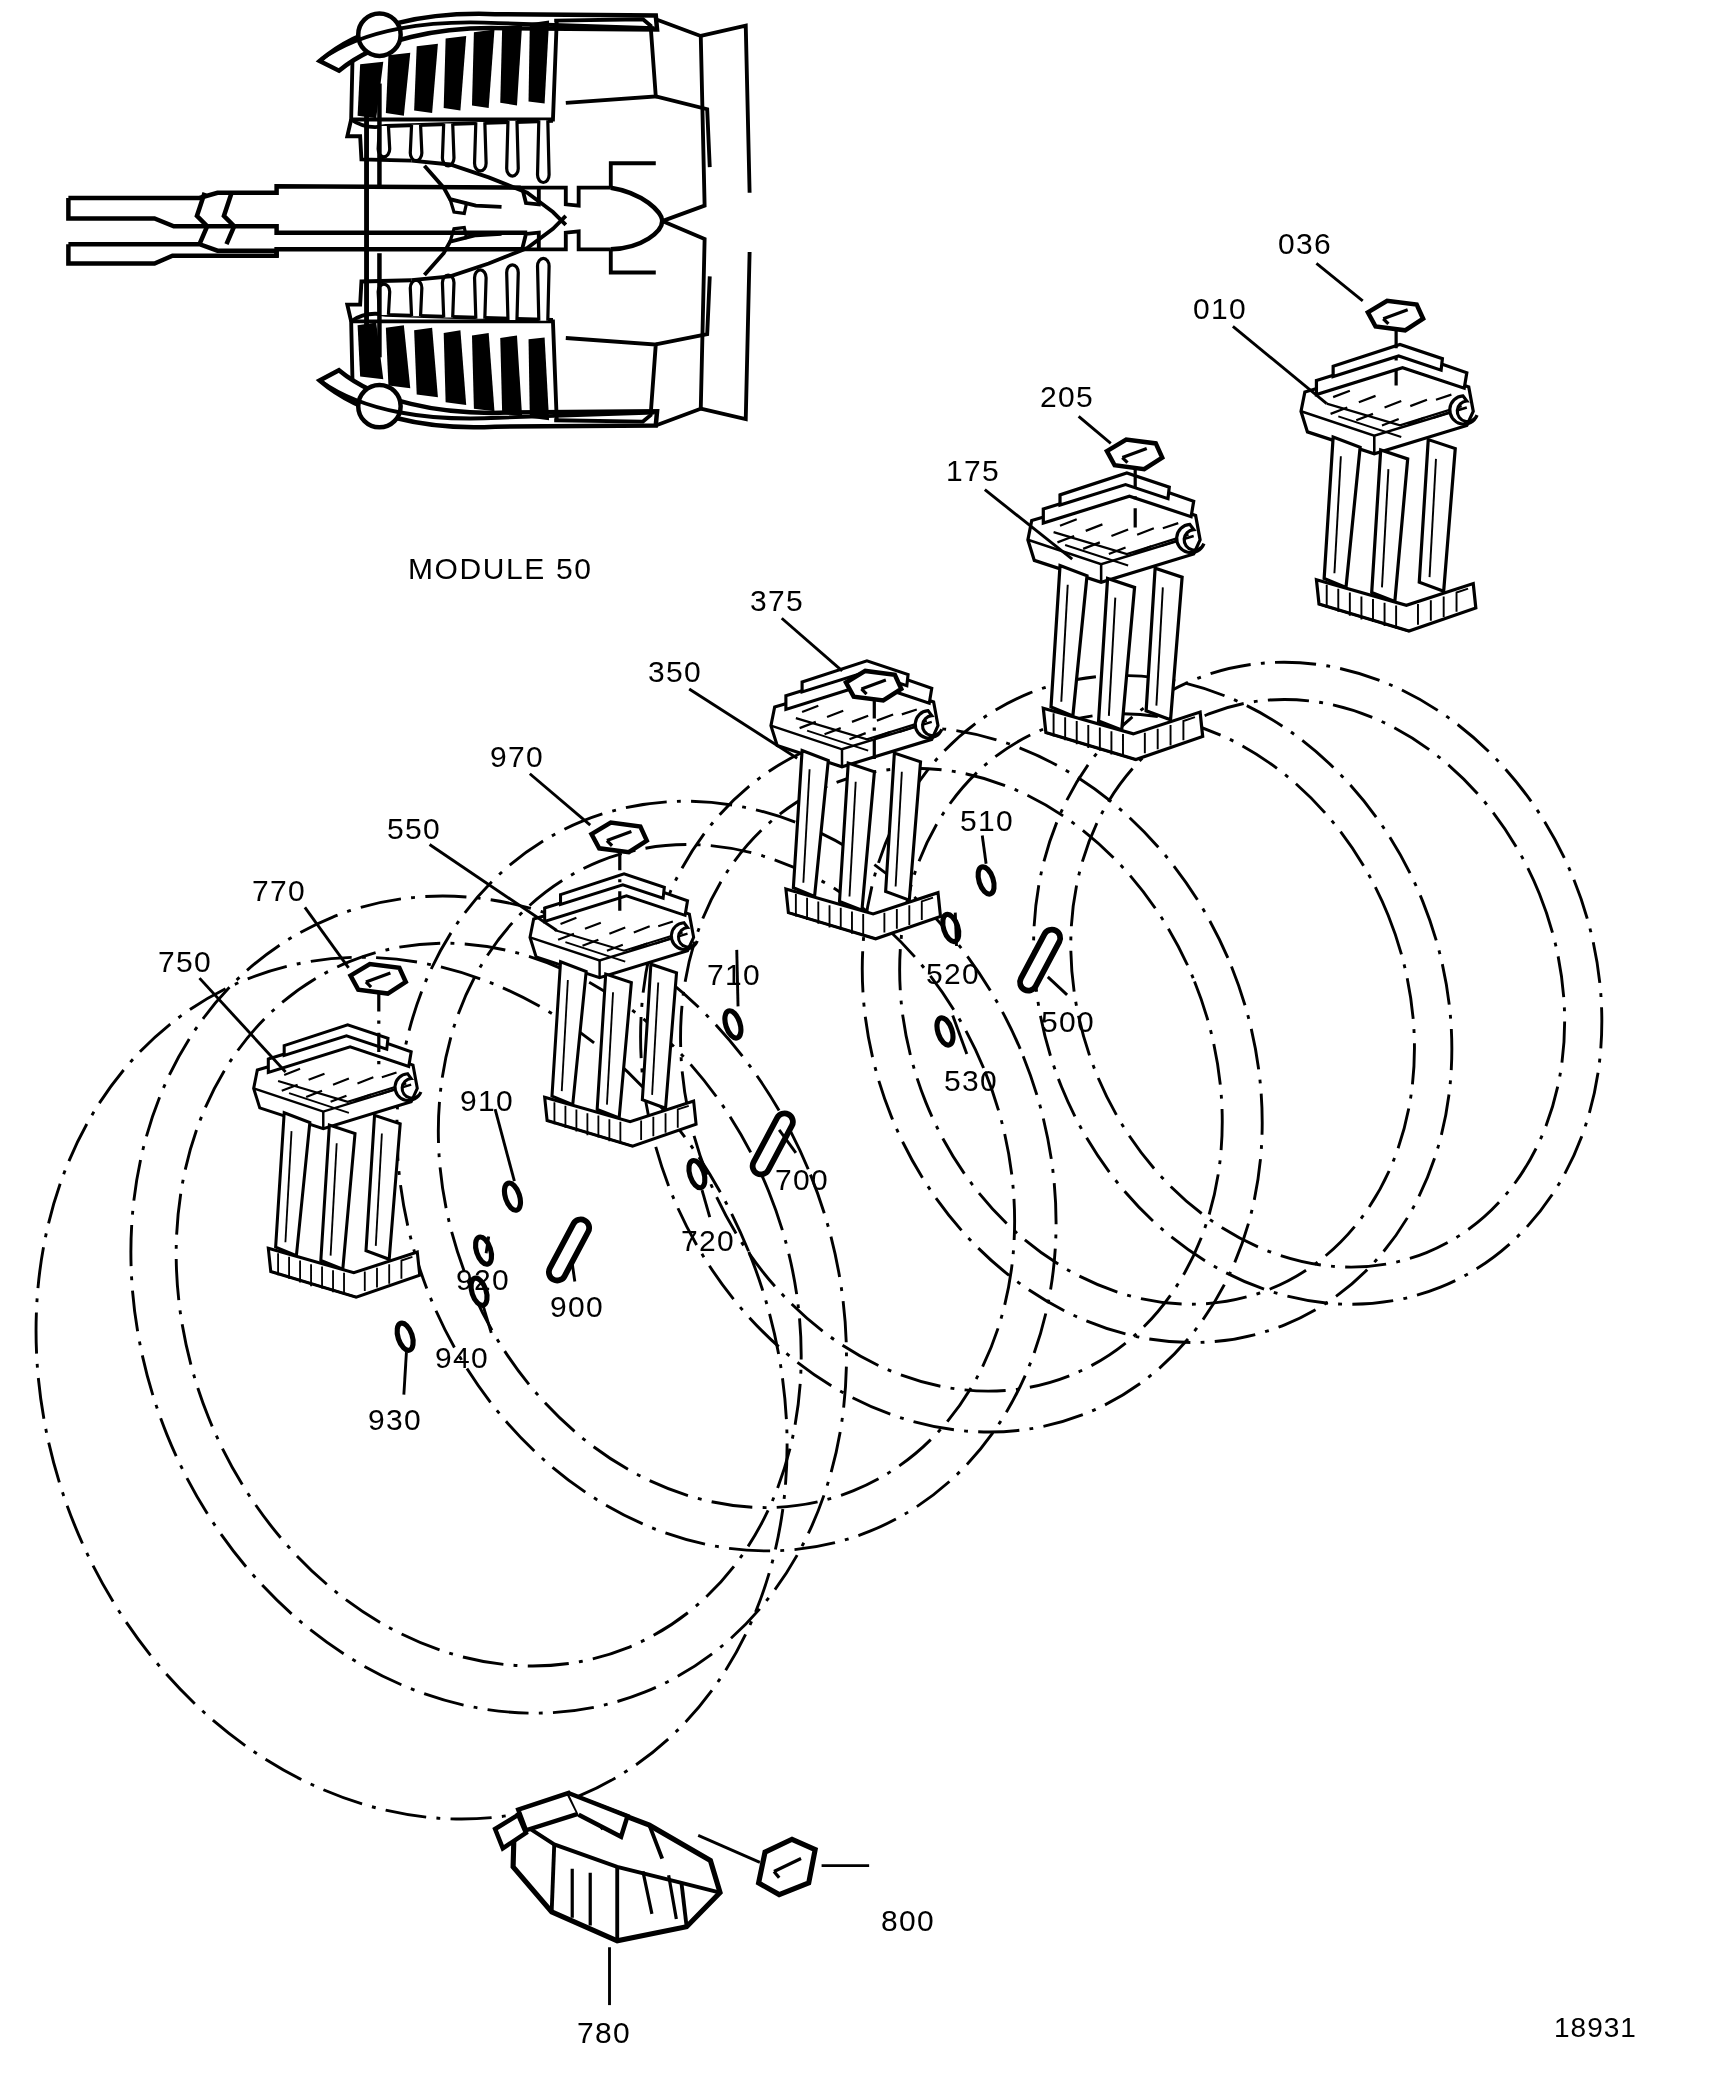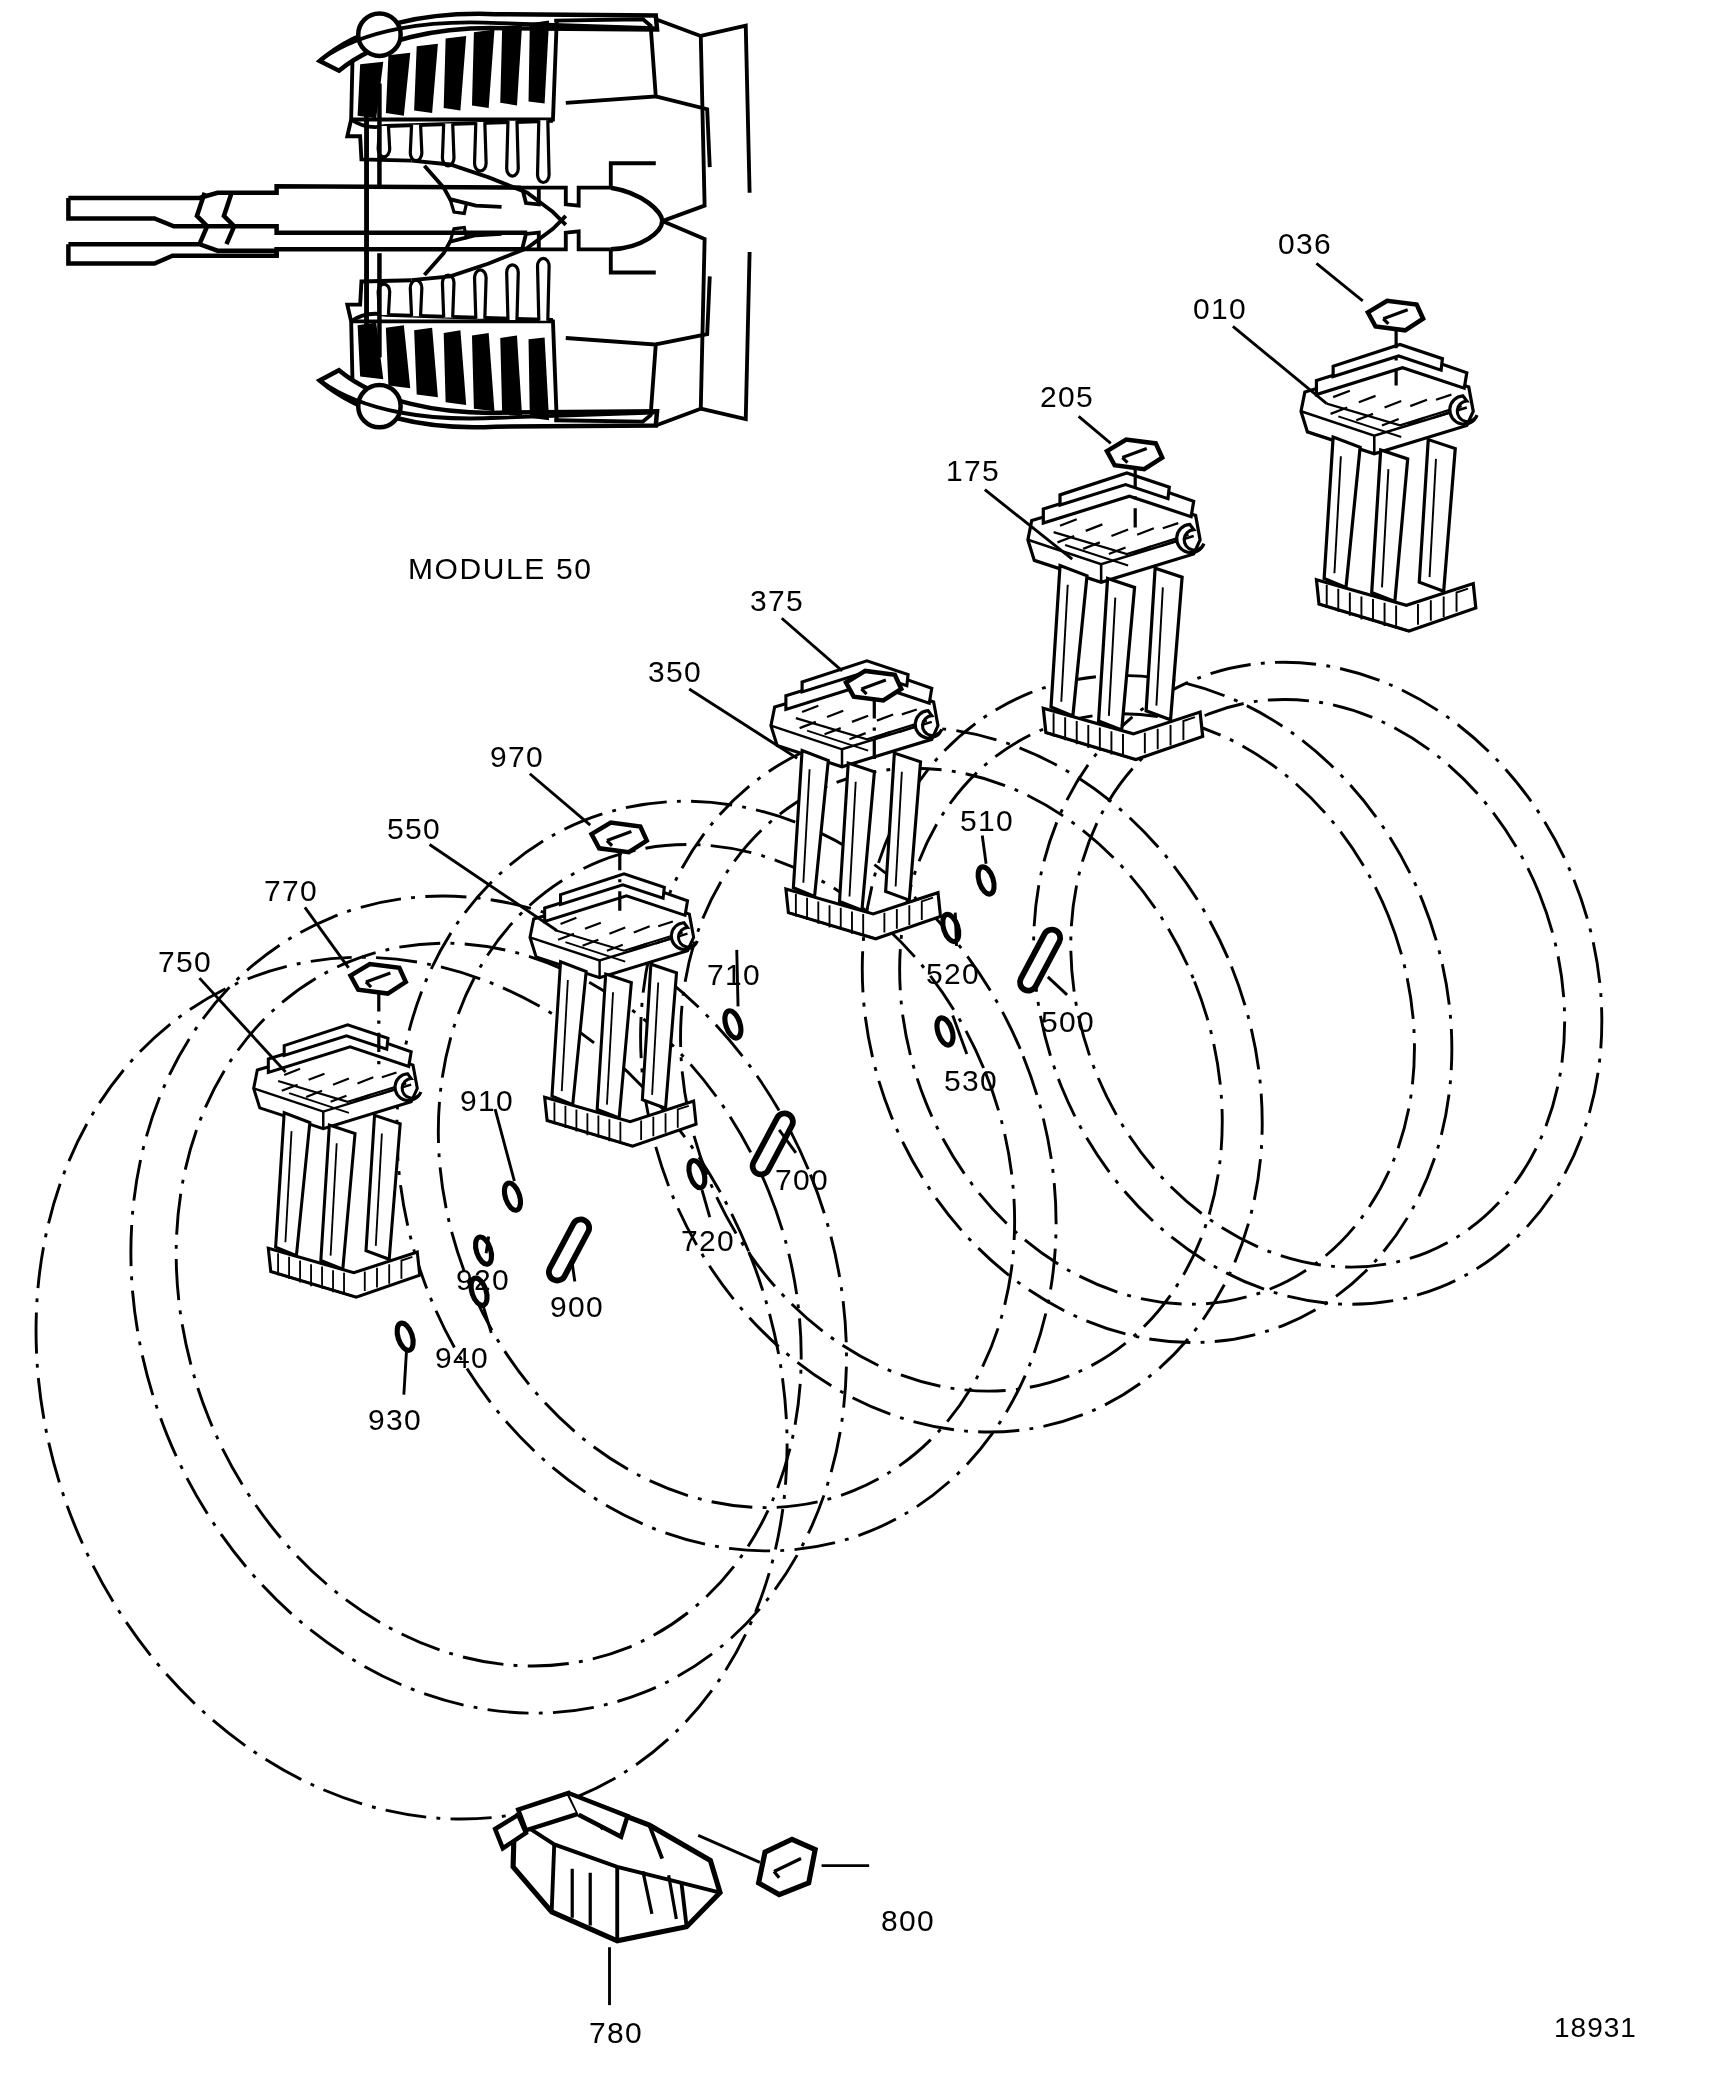--- a/index.html
+++ b/index.html
@@ -302,26 +302,26 @@
   <div class="callout" style="left:648px;top:657px;">350</div>
   <div class="callout" style="left:960px;top:806px;">510</div>
   <div class="callout" style="left:926px;top:959px;">520</div>
   <div class="callout" style="left:1041px;top:1007px;">500</div>
   <div class="callout" style="left:944px;top:1066px;">530</div>
   <div class="callout" style="left:490px;top:742px;">970</div>
   <div class="callout" style="left:387px;top:814px;">550</div>
   <div class="callout" style="left:707px;top:960px;">710</div>
   <div class="callout" style="left:775px;top:1165px;">700</div>
   <div class="callout" style="left:681px;top:1226px;">720</div>
-  <div class="callout" style="left:264px;top:876px;">770</div>
+  <div class="callout" style="left:252px;top:876px;">770</div>
   <div class="callout" style="left:158px;top:947px;">750</div>
   <div class="callout" style="left:460px;top:1086px;">910</div>
   <div class="callout" style="left:456px;top:1265px;">920</div>
   <div class="callout" style="left:550px;top:1292px;">900</div>
   <div class="callout" style="left:435px;top:1343px;">940</div>
   <div class="callout" style="left:368px;top:1405px;">930</div>
   <div class="callout" style="left:881px;top:1906px;">800</div>
-  <div class="callout" style="left:577px;top:2018px;margin-left:12px;">780</div>
+  <div class="callout" style="left:577px;top:2018px;">780</div>
 
   <div class="drawing-no" style="left:1554px;top:2012px;">18931</div>
 
 </div>
 
 
 </body></html>

